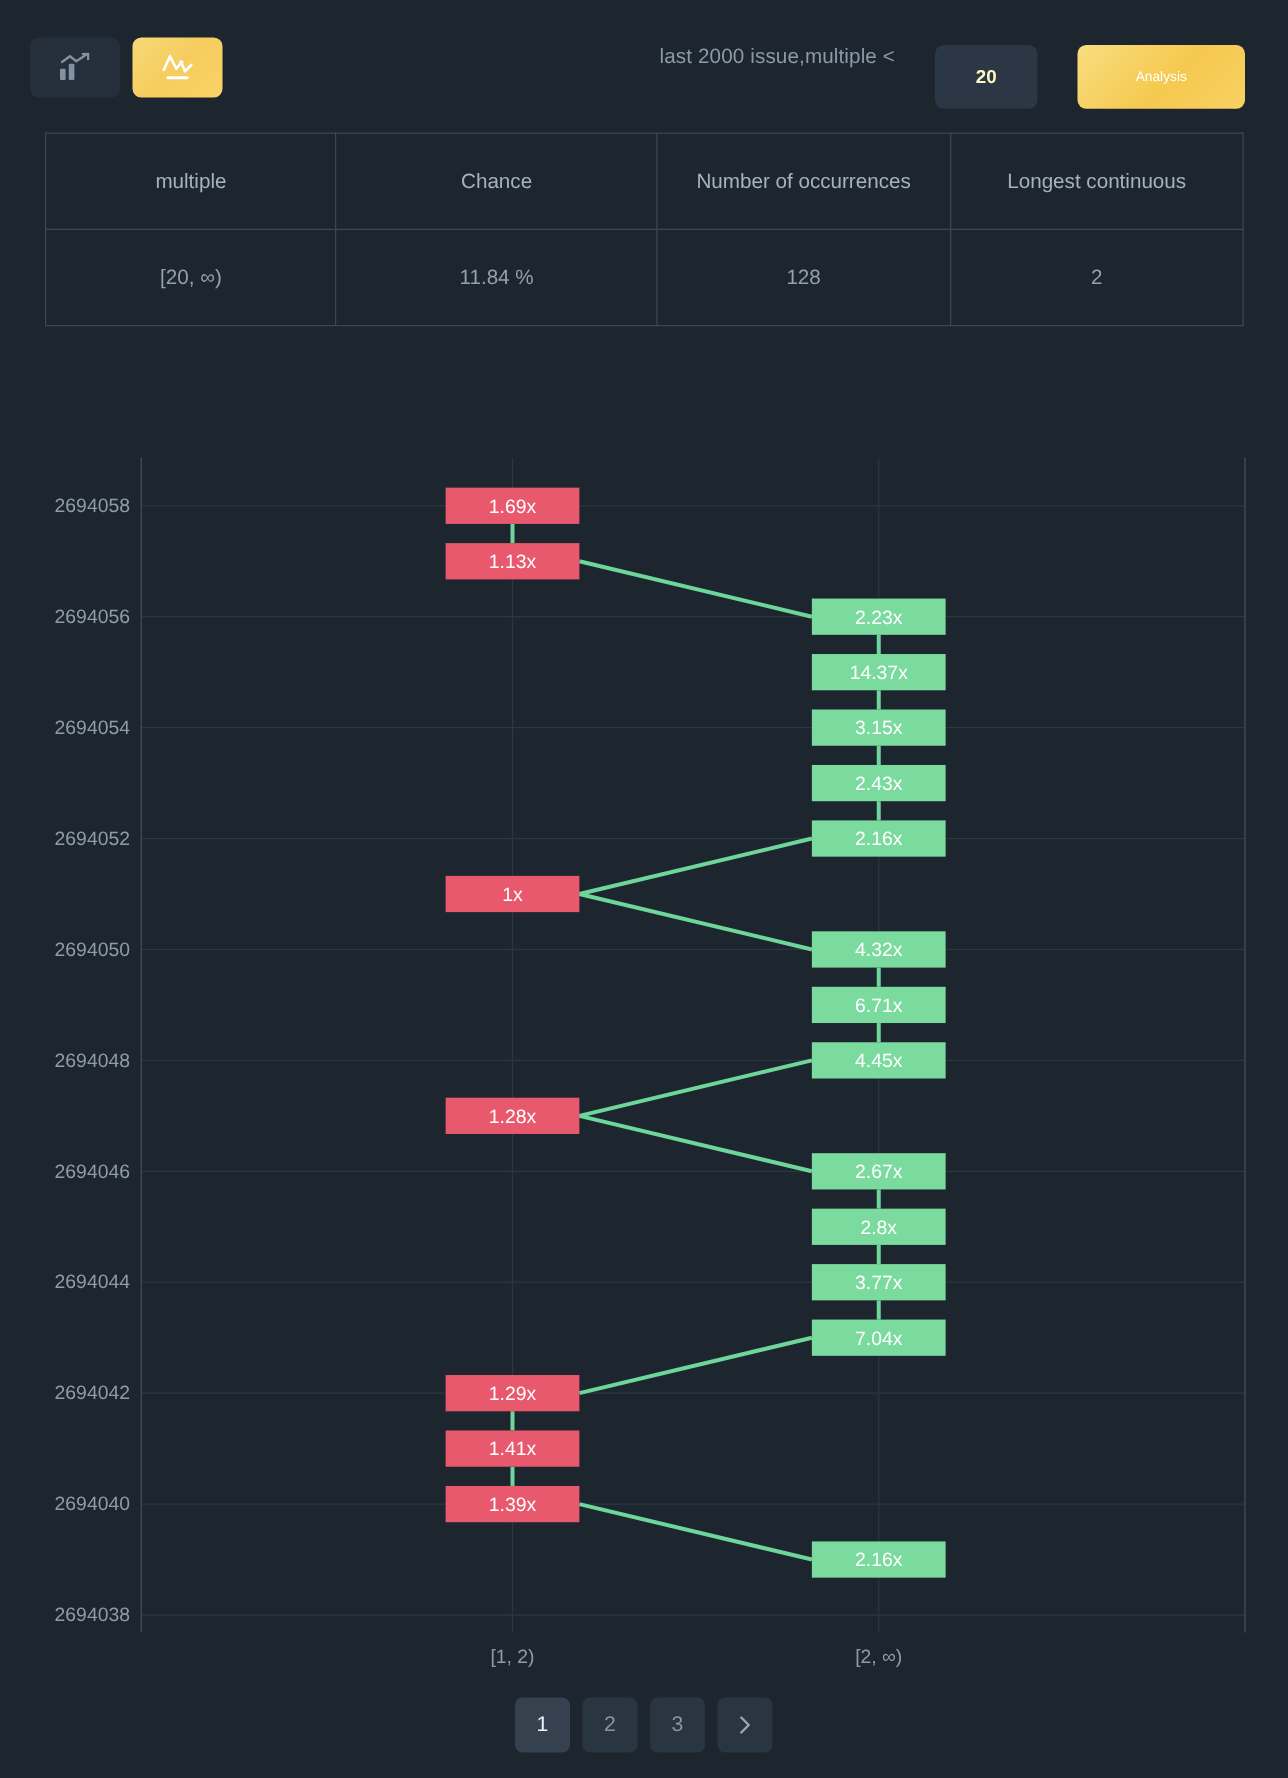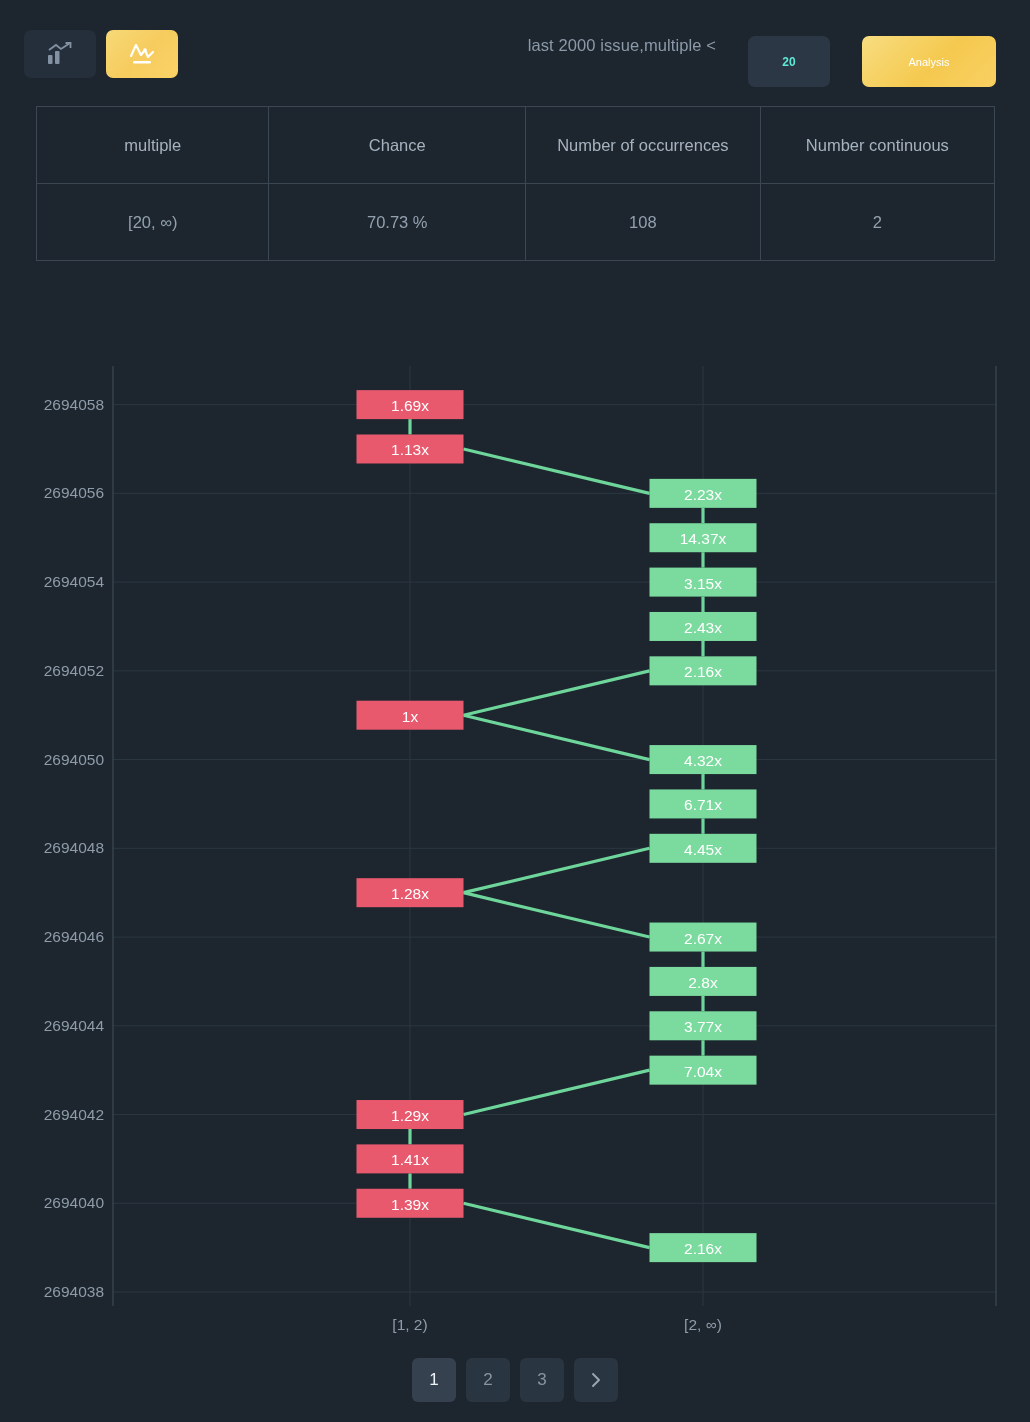--- a/index.html
+++ b/index.html
@@ -19,21 +19,21 @@
     background: #242f3b; display: flex; align-items: center; justify-content: center;
     cursor: pointer; border: none;
   }
   .tool-btn.active { background: linear-gradient(135deg,#f7d977 0%,#f6cc5f 50%,#fbd265 100%); }
   .tool-btn svg { display: block; }
 
   .query { position: absolute; right: 34px; top: 36px; display: flex; align-items: flex-start; gap: 32px; }
   .query-label { color: #8b99a8; font-size: 16.5px; white-space: nowrap; letter-spacing: .1px; }
   .query-input {
     width: 82px; height: 51px; border-radius: 7px; background: #2b3744;
-    border: none; color: #5eead4; font-size: 12px; text-align: center;
+    border: none; color: #fef9c3; font-size: 15px; text-align: center;
     font-family: "Liberation Sans", sans-serif; font-weight: bold;
   }
   .analysis-btn {
     width: 134px; height: 51px; border-radius: 7px; border: none;
     background: linear-gradient(135deg,#f8dd80 0%,#f5c94f 55%,#f9d063 100%);
     color: #ffffff; font-size: 11px; cursor: pointer;
     font-family: "Liberation Sans", sans-serif;
   }
 
   
@@ -112,28 +112,28 @@
       <button class="analysis-btn">Analysis</button>
     </div>
   </div>
 
   <table class="stats-table">
     <thead>
       <tr>
         <th class="col-0">multiple</th>
         <th class="col-1">Chance</th>
         <th class="col-2">Number of occurrences</th>
-        <th class="col-3">Number continuous</th>
+        <th class="col-3">Longest continuous</th>
       </tr>
     </thead>
     <tbody>
       <tr>
         <td>[20, ∞)</td>
-        <td>70.73 %</td>
-        <td>108</td>
+        <td>11.84 %</td>
+        <td>128</td>
         <td>2</td>
       </tr>
     </tbody>
   </table>
 
   <div class="chart">
     <svg class="chart-svg" id="chart-svg" width="1030" height="980" viewBox="0 0 1030 980">
         <line x1="113" y1="48.62135922731272" x2="996" y2="48.62135922731272" class="gridline"></line>
         <text x="104" y="53.62135922731272" class="axis-label ylab">2694058</text>
         <line x1="113" y1="137.35922330458152" x2="996" y2="137.35922330458152" class="gridline"></line>

